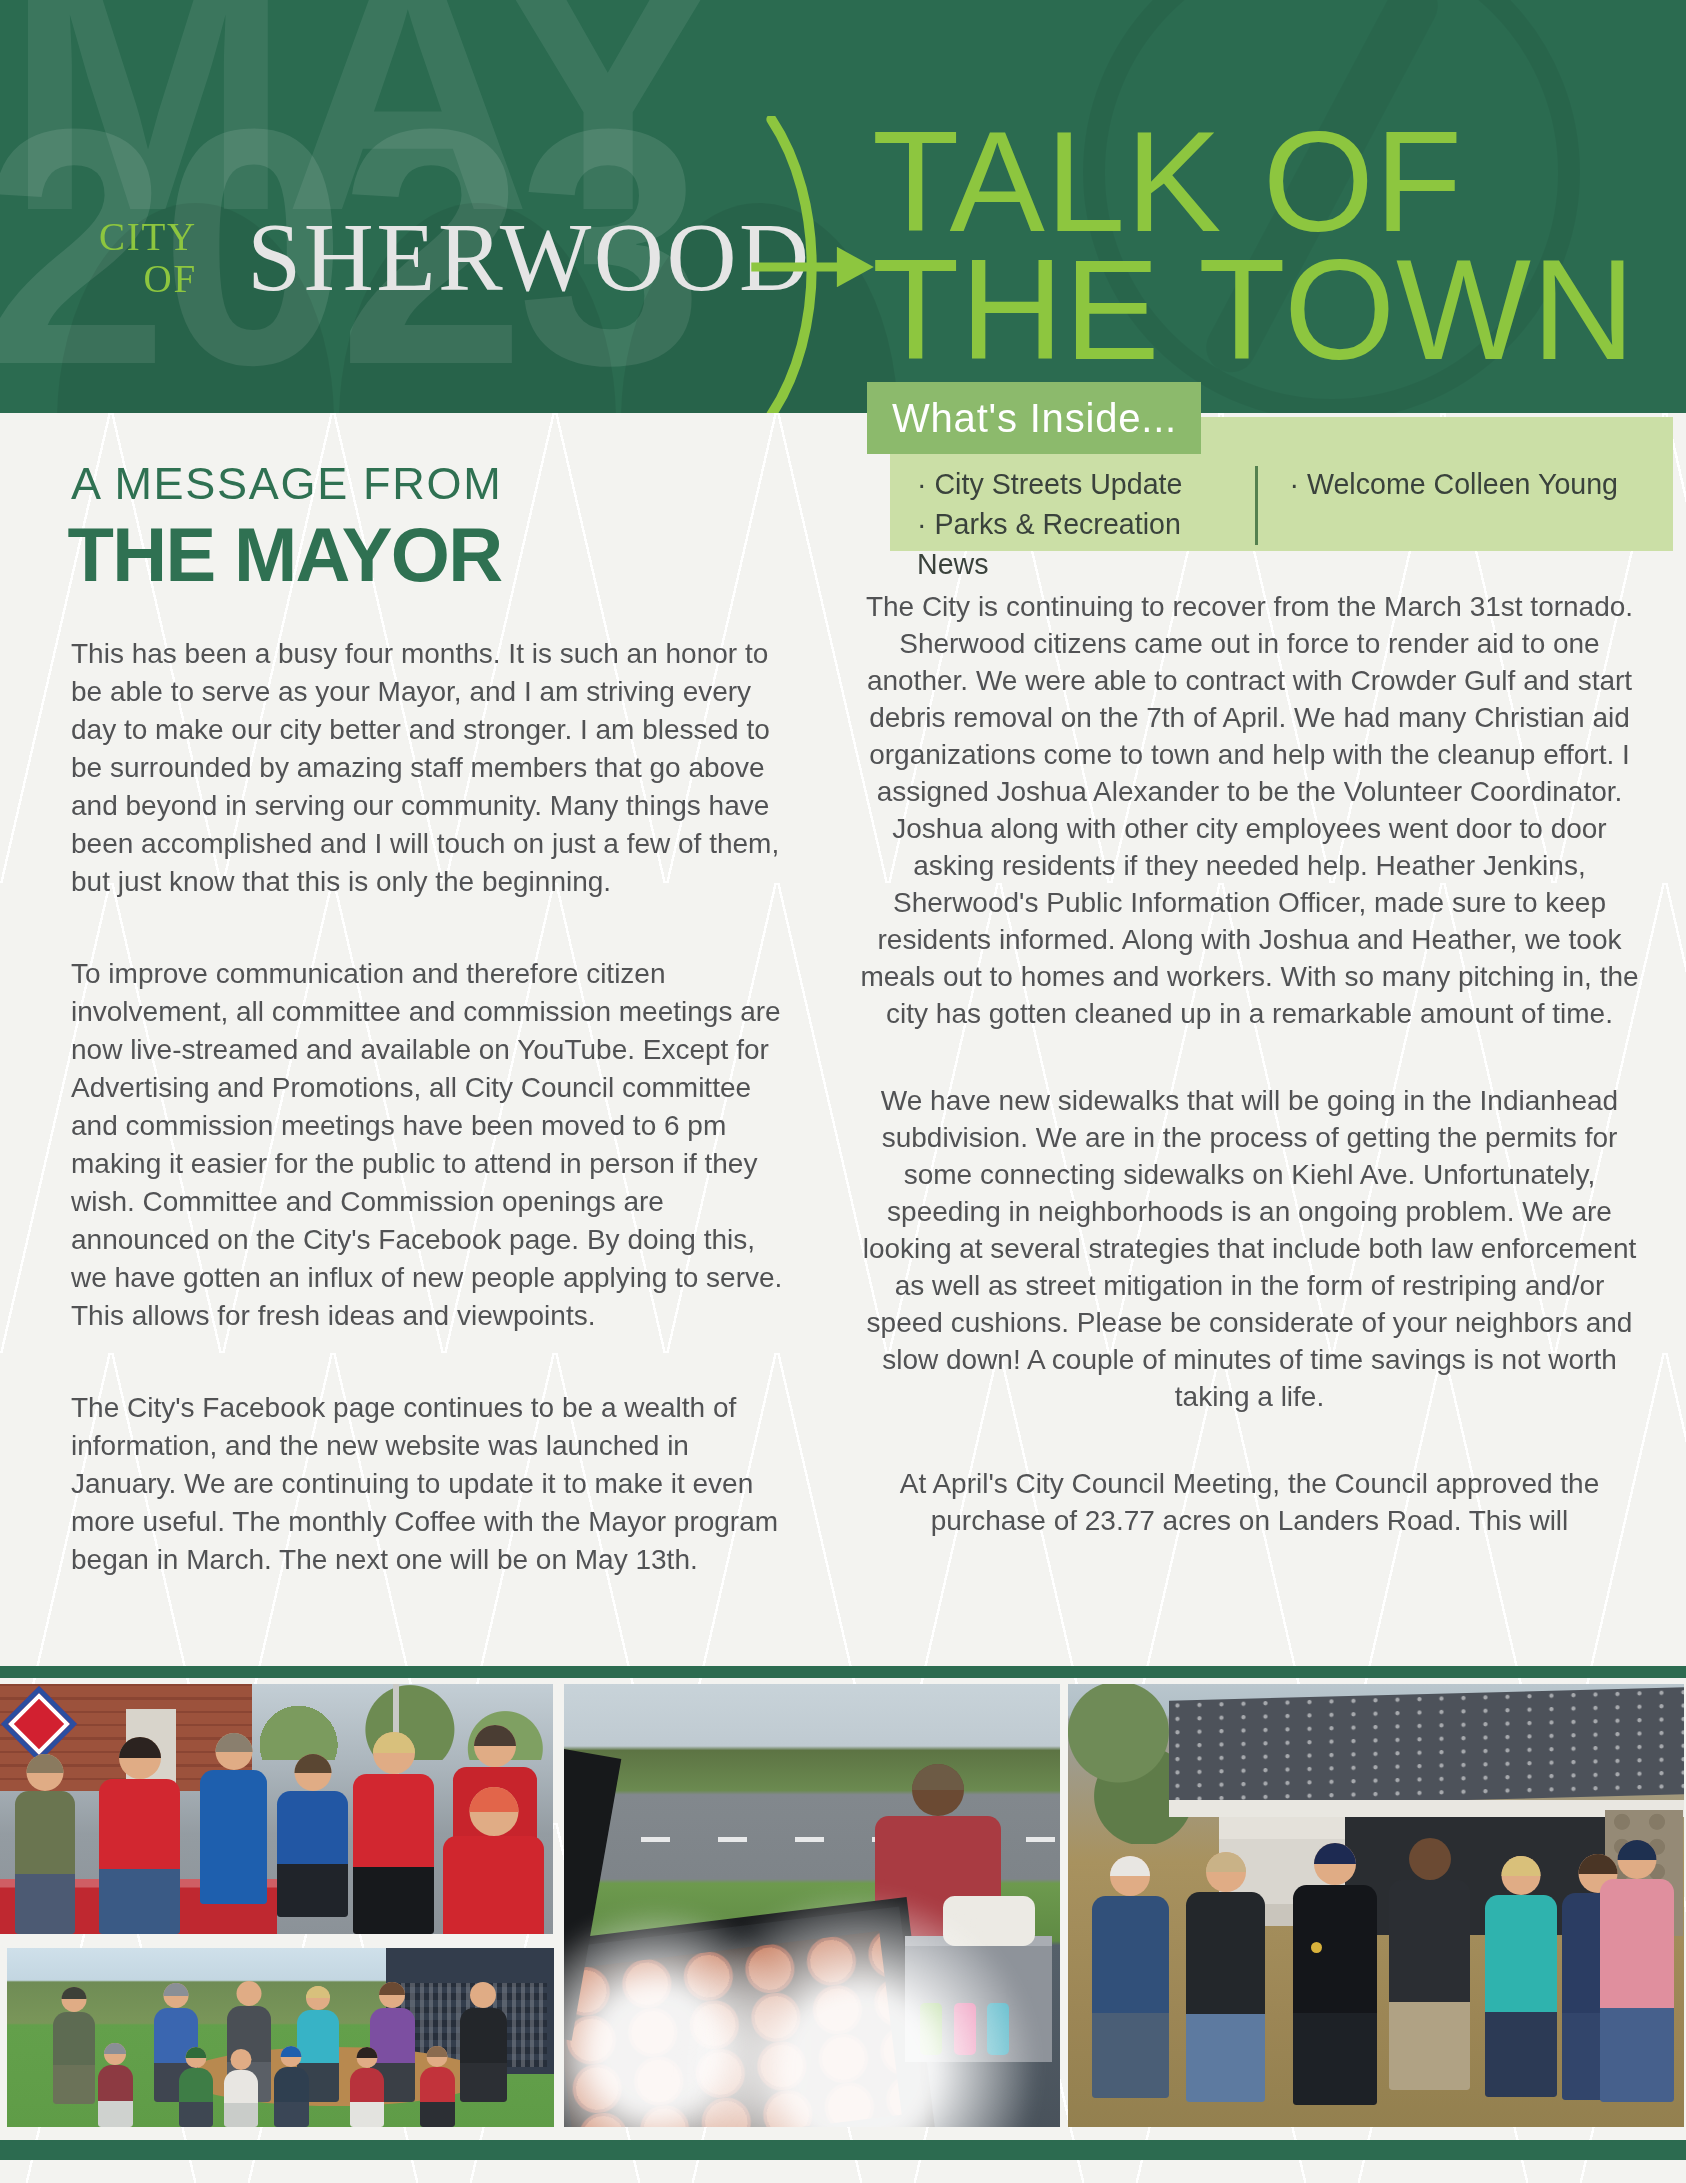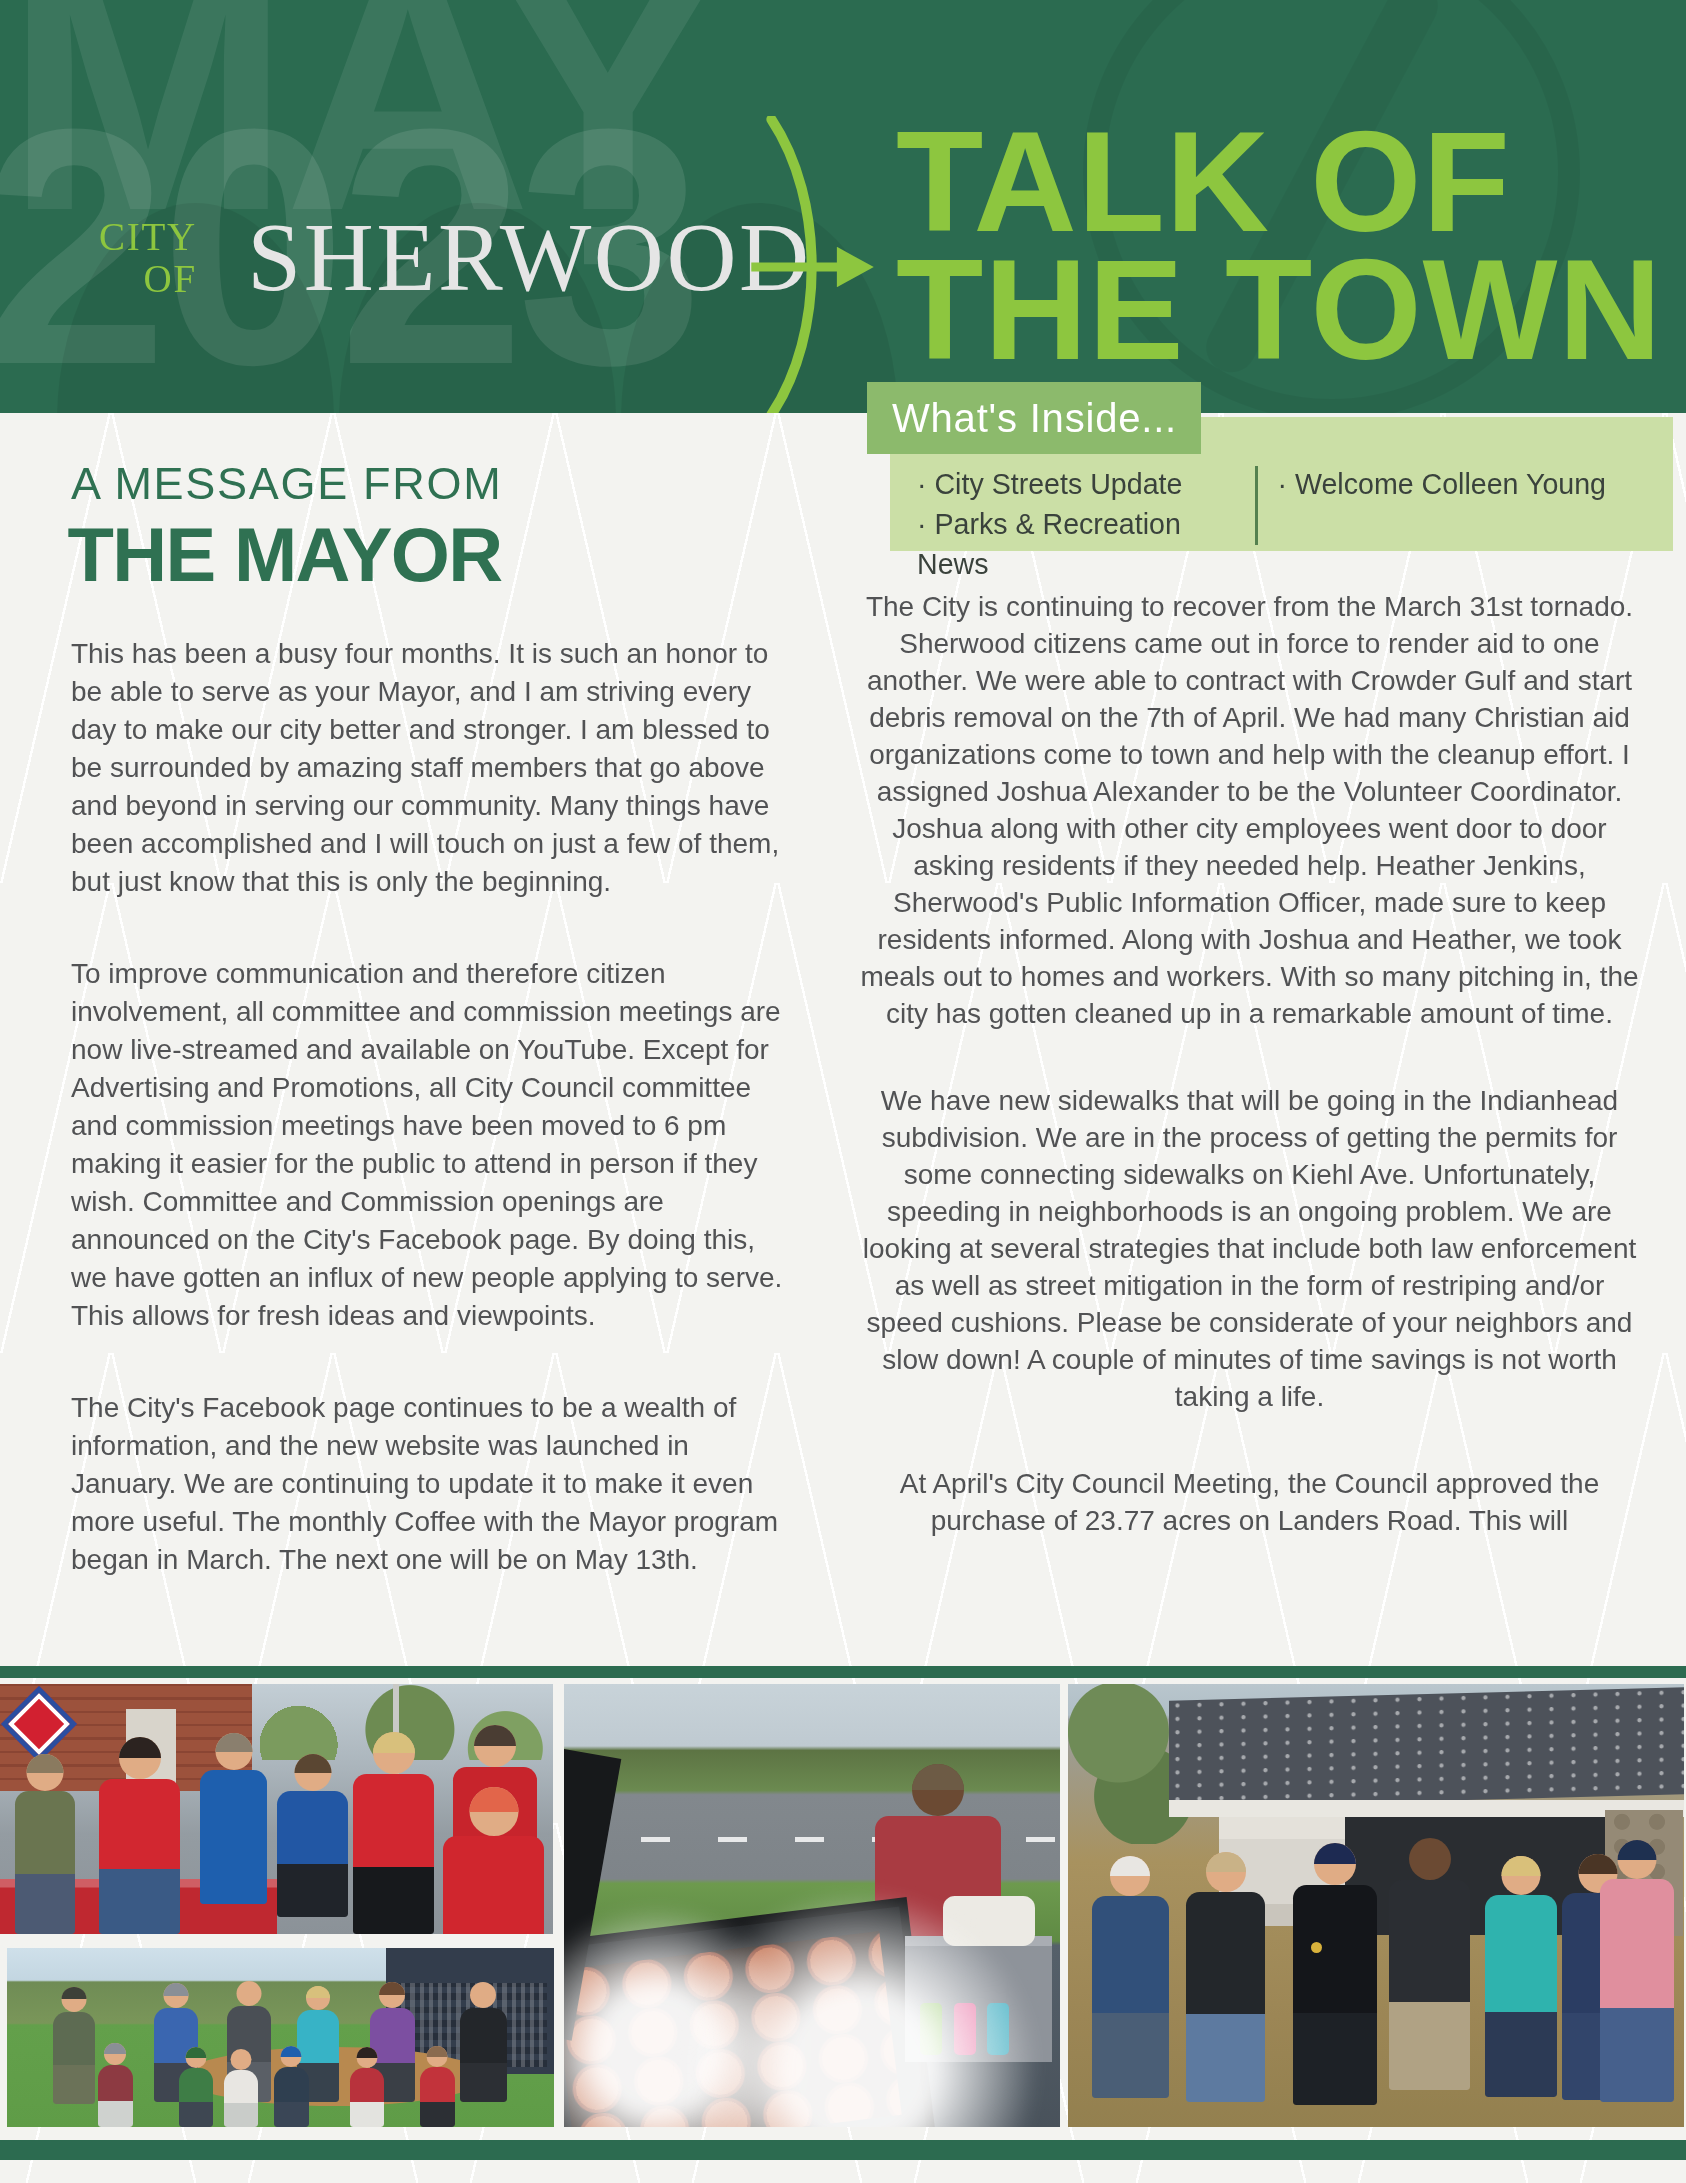--- a/index.html
+++ b/index.html
@@ -24,30 +24,30 @@
           border:22px solid rgba(0,0,0,0.05);}
   .emblem-swoosh{position:absolute;left:1297px;top:-42px;width:50px;height:437px;background:rgba(0,0,0,0.04);
           transform:rotate(28deg);border-radius:34px;}
 
   .logo{position:absolute;left:99px;top:212px;display:flex;align-items:center;gap:37px;}
   .logo-prefix{display:flex;flex-direction:column;align-items:flex-end;margin-right:13.4px;
        font-family:"Liberation Serif",serif;color:#8dc63f;font-size:39px;line-height:42px;letter-spacing:1.7px;}
   .logo-name{font-family:"Liberation Serif",serif;color:#e5e5e5;font-size:97px;line-height:92px;letter-spacing:2.5px;}
   .bow{position:absolute;left:746px;top:116px;width:128px;height:302px;}
 
-  .title{position:absolute;left:872px;top:22px;color:#8dc63f;font-weight:700;
-         font-size:143px;line-height:128px;letter-spacing:0.8px;margin-left:24px;}
+  .title{position:absolute;left:872px;top:22px;color:#8dc63f;font-weight:400;
+         font-size:143px;line-height:128px;letter-spacing:0.8px;}
   .title span{display:block;}
 
   
   .wi-panel{position:absolute;left:890px;top:417px;width:783px;height:134px;background:#cbdfa6;}
   .wi-cols{display:flex;align-items:flex-start;padding:47px 0 0 27px;}
   .wi-col1{width:338px;}
   .wi-div{width:2.5px;height:79px;background:#55814f;margin-top:1.7px;}
-  .wi-col2{padding-left:20px;}
+  .wi-col2{padding-left:32px;}
   .wi-item{font-size:28.6px;line-height:40px;color:#3a423c;}
   .wi-label-box{position:absolute;left:867px;top:382px;width:334px;height:72px;background:#8cba6c;
         display:flex;align-items:center;padding-left:25px;box-sizing:border-box;}
   .wi-label{color:#ffffff;font-size:40px;letter-spacing:0.8px;}
 
   
   .col-left{position:absolute;left:71px;top:458px;width:724px;}
   .kicker{margin:0;font-size:45px;font-weight:400;letter-spacing:1.7px;color:#2f7152;}
   .headline{margin:1px 0 0 -3.4px;font-size:76px;font-weight:800;letter-spacing:-1.7px;color:#2f7152;}
   .body-p{margin:0 0 54px 0;font-size:28px;line-height:38px;color:#515254;}

